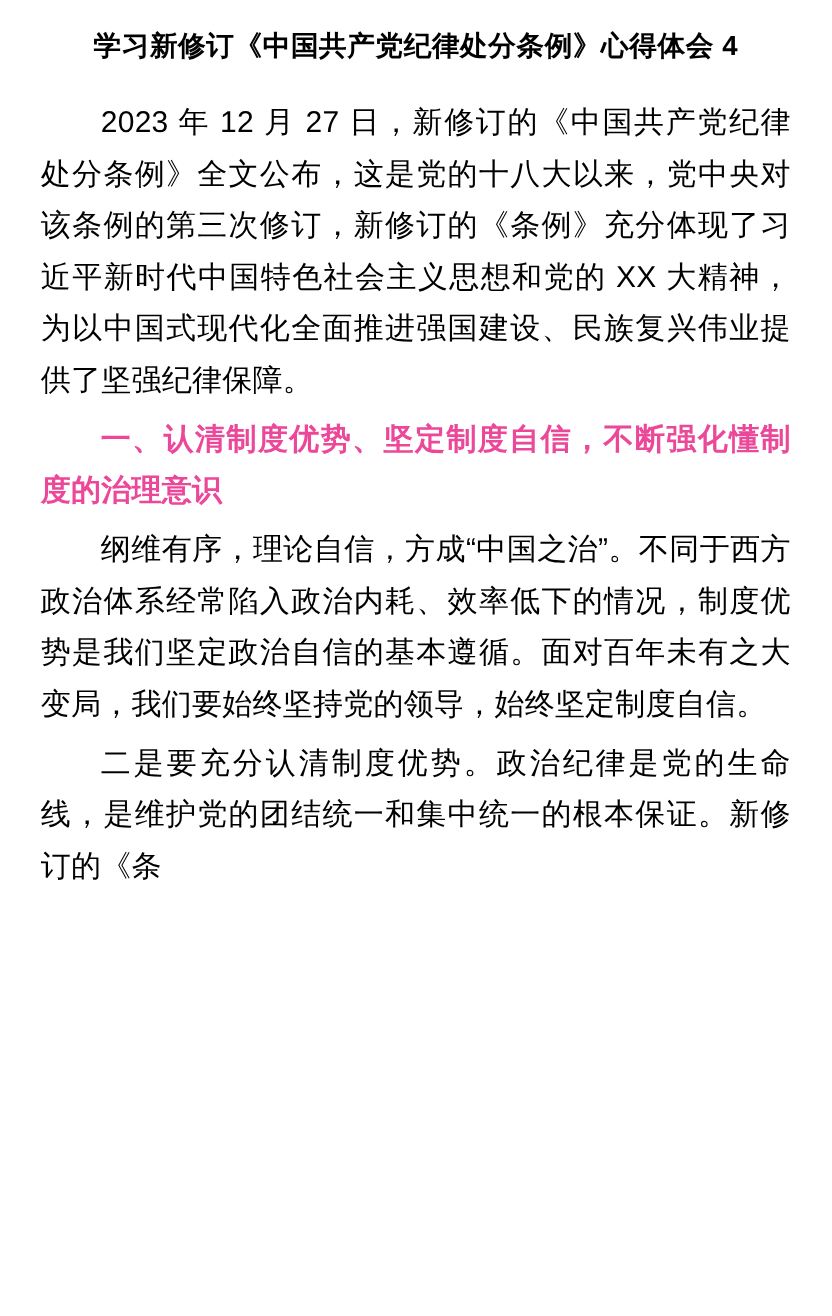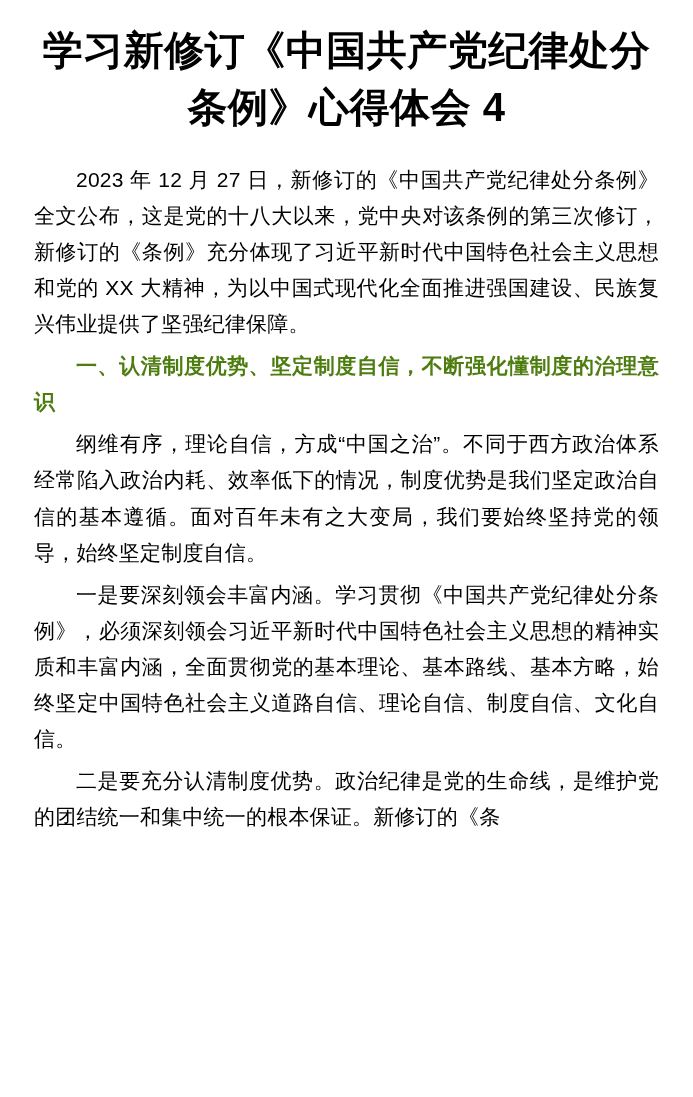--- a/index.html
+++ b/index.html
@@ -15,56 +15,55 @@
     overflow: hidden;
   }
   .page {
     width: 693px;
     height: 1097px;
     box-sizing: border-box;
     padding: 22px 34px 0 34px;
     position: relative;
   }
   .doc-title {
-    font-size: 40px;
+    font-size: 23px;
     font-weight: bold;
     line-height: 1.42;
     text-align: center;
     letter-spacing: 0.5px;
     margin: 0 0 26px 0;
     padding: 0 4px;
   }
   .para {
-    font-size: 21px;
+    font-size: 25px;
     line-height: 1.72;
     text-align: justify;
     text-justify: inter-ideograph;
     margin: 0 0 6px 0;
     text-indent: 2em;
     letter-spacing: 0.2px;
   }
   .para.heading {
-    color: #4d7c0f;
+    color: #ec4899;
     font-weight: bold;
     text-indent: 2em;
   }
   .para:last-child {
     margin-bottom: 12px;
   }
 </style>
 </head>
 <body>
 
 <div class="page">
 
   <h1 class="doc-title">学习新修订《中国共产党纪律处分条例》心得体会 4</h1>
 
   <p class="para">2023 年 12 月 27 日，新修订的《中国共产党纪律处分条例》全文公布，这是党的十八大以来，党中央对该条例的第三次修订，新修订的《条例》充分体现了习近平新时代中国特色社会主义思想和党的 XX 大精神，为以中国式现代化全面推进强国建设、民族复兴伟业提供了坚强纪律保障。</p>
 
   <p class="para heading">一、认清制度优势、坚定制度自信，不断强化懂制度的治理意识</p>
 
   <p class="para">纲维有序，理论自信，方成“中国之治”。不同于西方政治体系经常陷入政治内耗、效率低下的情况，制度优势是我们坚定政治自信的基本遵循。面对百年未有之大变局，我们要始终坚持党的领导，始终坚定制度自信。</p>
 
-  <p class="para">一是要深刻领会丰富内涵。学习贯彻《中国共产党纪律处分条例》，必须深刻领会习近平新时代中国特色社会主义思想的精神实质和丰富内涵，全面贯彻党的基本理论、基本路线、基本方略，始终坚定中国特色社会主义道路自信、理论自信、制度自信、文化自信。</p>
 
   <p class="para">二是要充分认清制度优势。政治纪律是党的生命线，是维护党的团结统一和集中统一的根本保证。新修订的《条</p>
 
 </div>
 
 </body></html>

